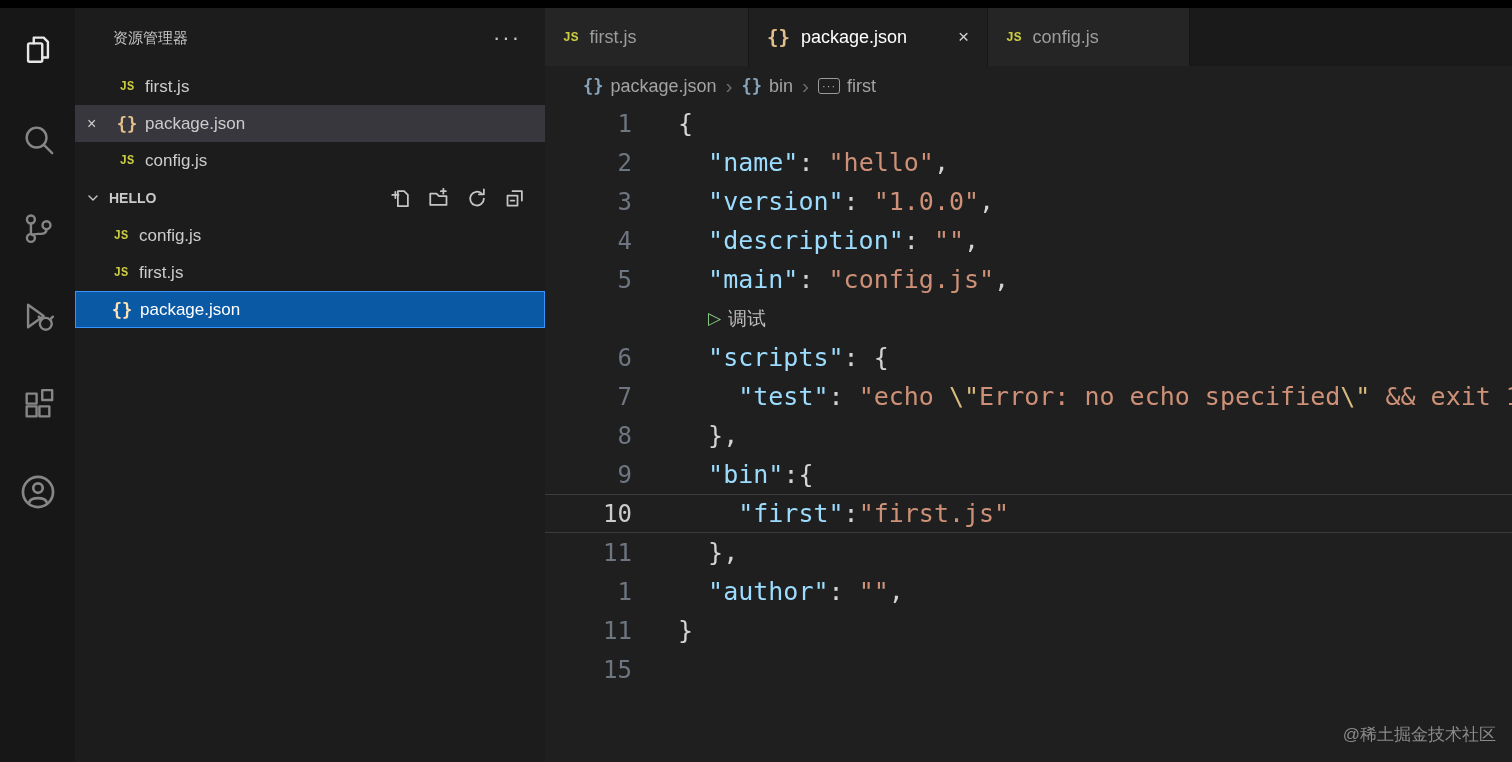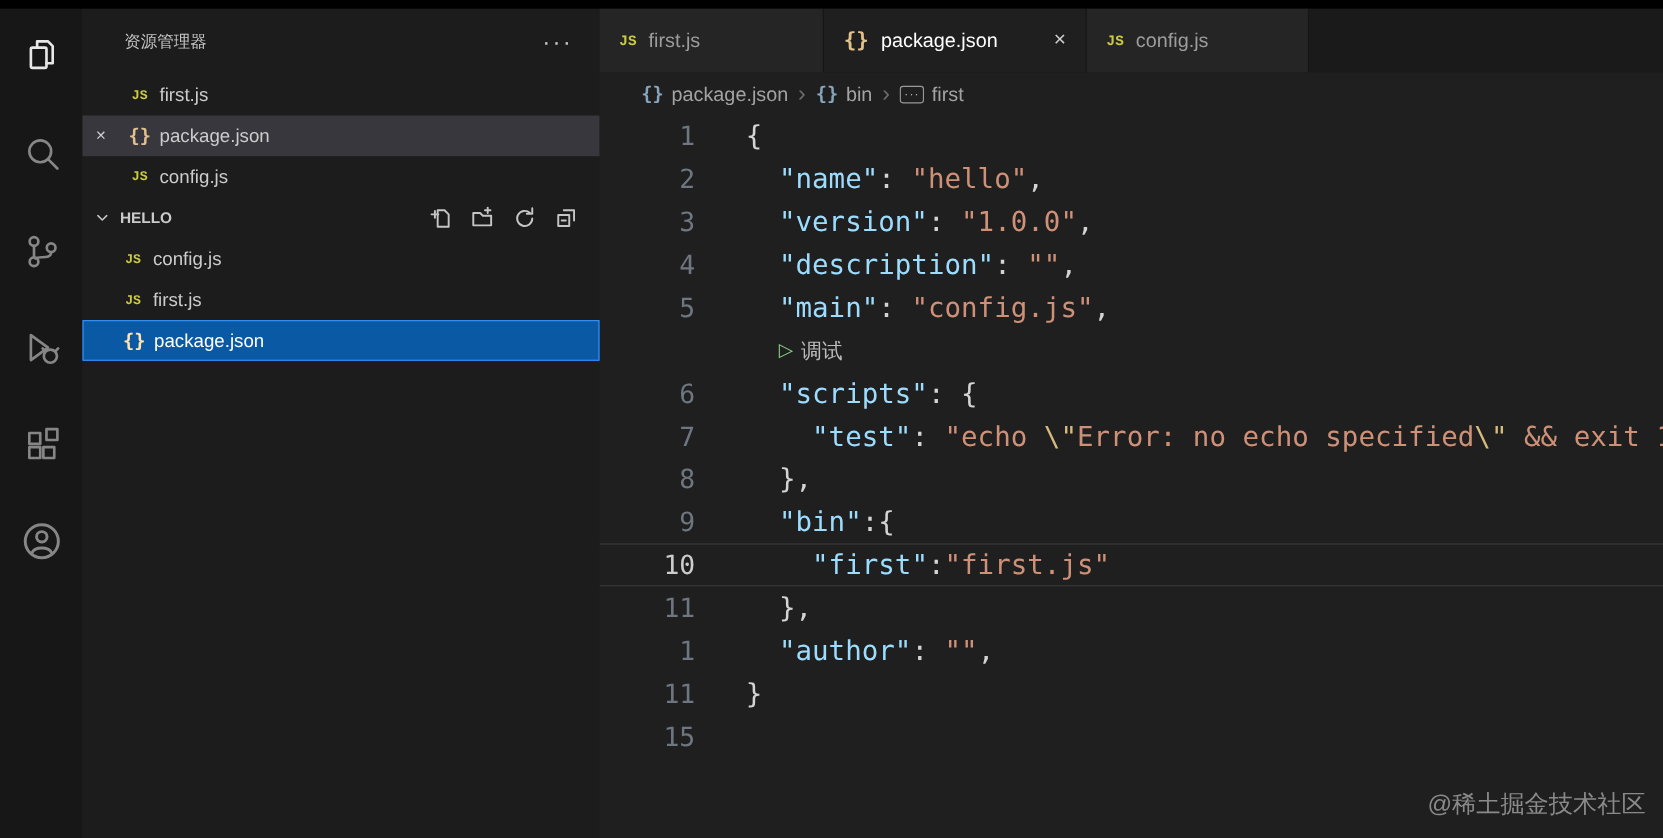--- a/index.html
+++ b/index.html
@@ -66,21 +66,21 @@
   .tk-p { color:#d4d4d4; }
   .tk-k { color:#9cdcfe; }
   .tk-s { color:#ce9178; }
   .tk-e { color:#d7ba7d; }
   .code-line.current { border-top:1px solid rgba(255,255,255,.13); border-bottom:1px solid rgba(255,255,255,.13); height:39px; }
   .code-line.current .ln { color:#cccccc; }
   .lens-row { height:39px; display:flex; align-items:center; font-family:"Liberation Sans",sans-serif; font-size:19px; color:#bdbdbd; }
   .lens-inner { margin-left:163px; display:flex; align-items:center; gap:7px; cursor:pointer; }
   .lens-play { color:#89d185; font-size:17px; }
 
-  .watermark { position:absolute; right:16px; bottom:16px; font-size:22px; color:#8a8a8a; }
+  .watermark { position:absolute; right:16px; bottom:16px; font-size:17px; color:#8a8a8a; }
 </style>
 </head>
 <body>
 
 <div class="titlebar"></div>
 
 <nav class="activitybar">
   <div class="ab-item active" style="top:2px">
     <svg width="34" height="34" viewBox="0 0 24 24">
         <rect x="5" y="8" width="10" height="13" rx="1"></rect>

